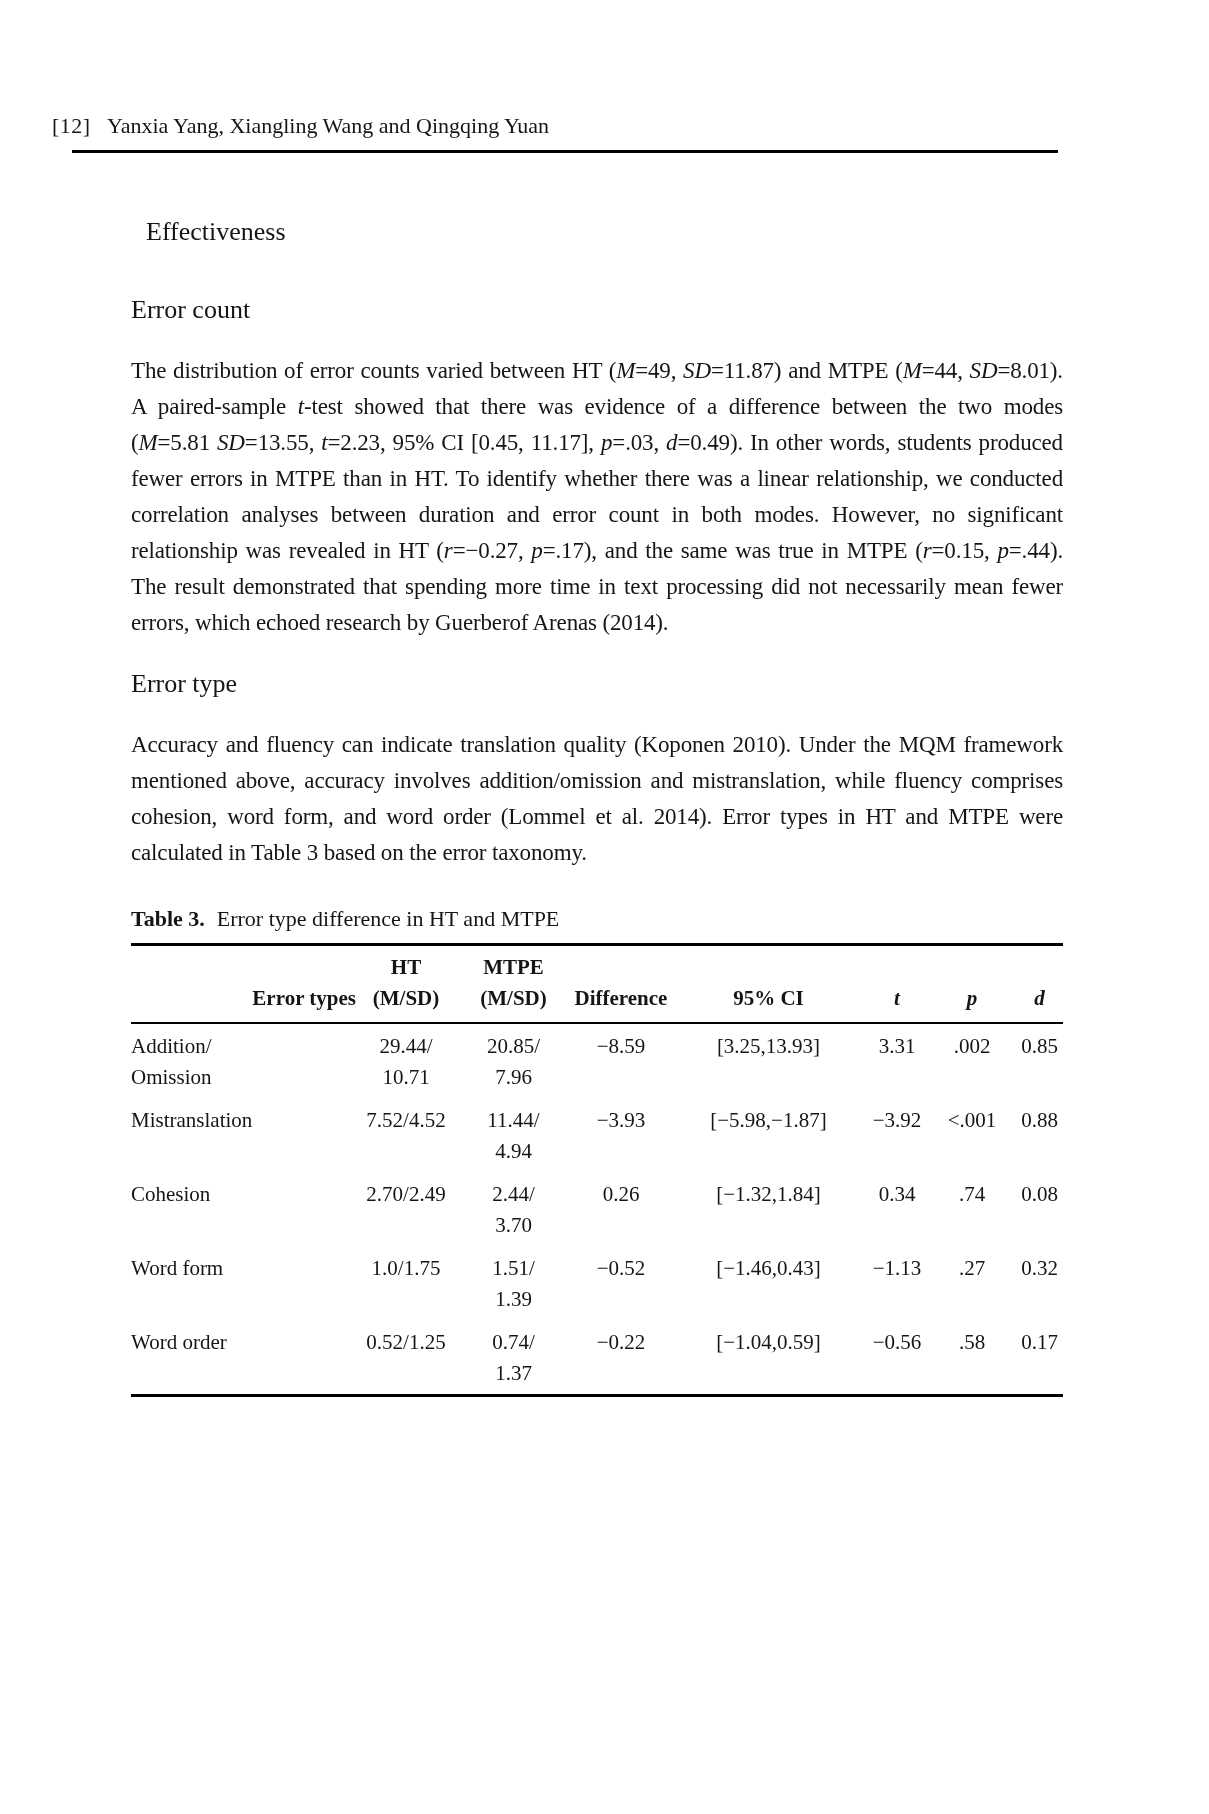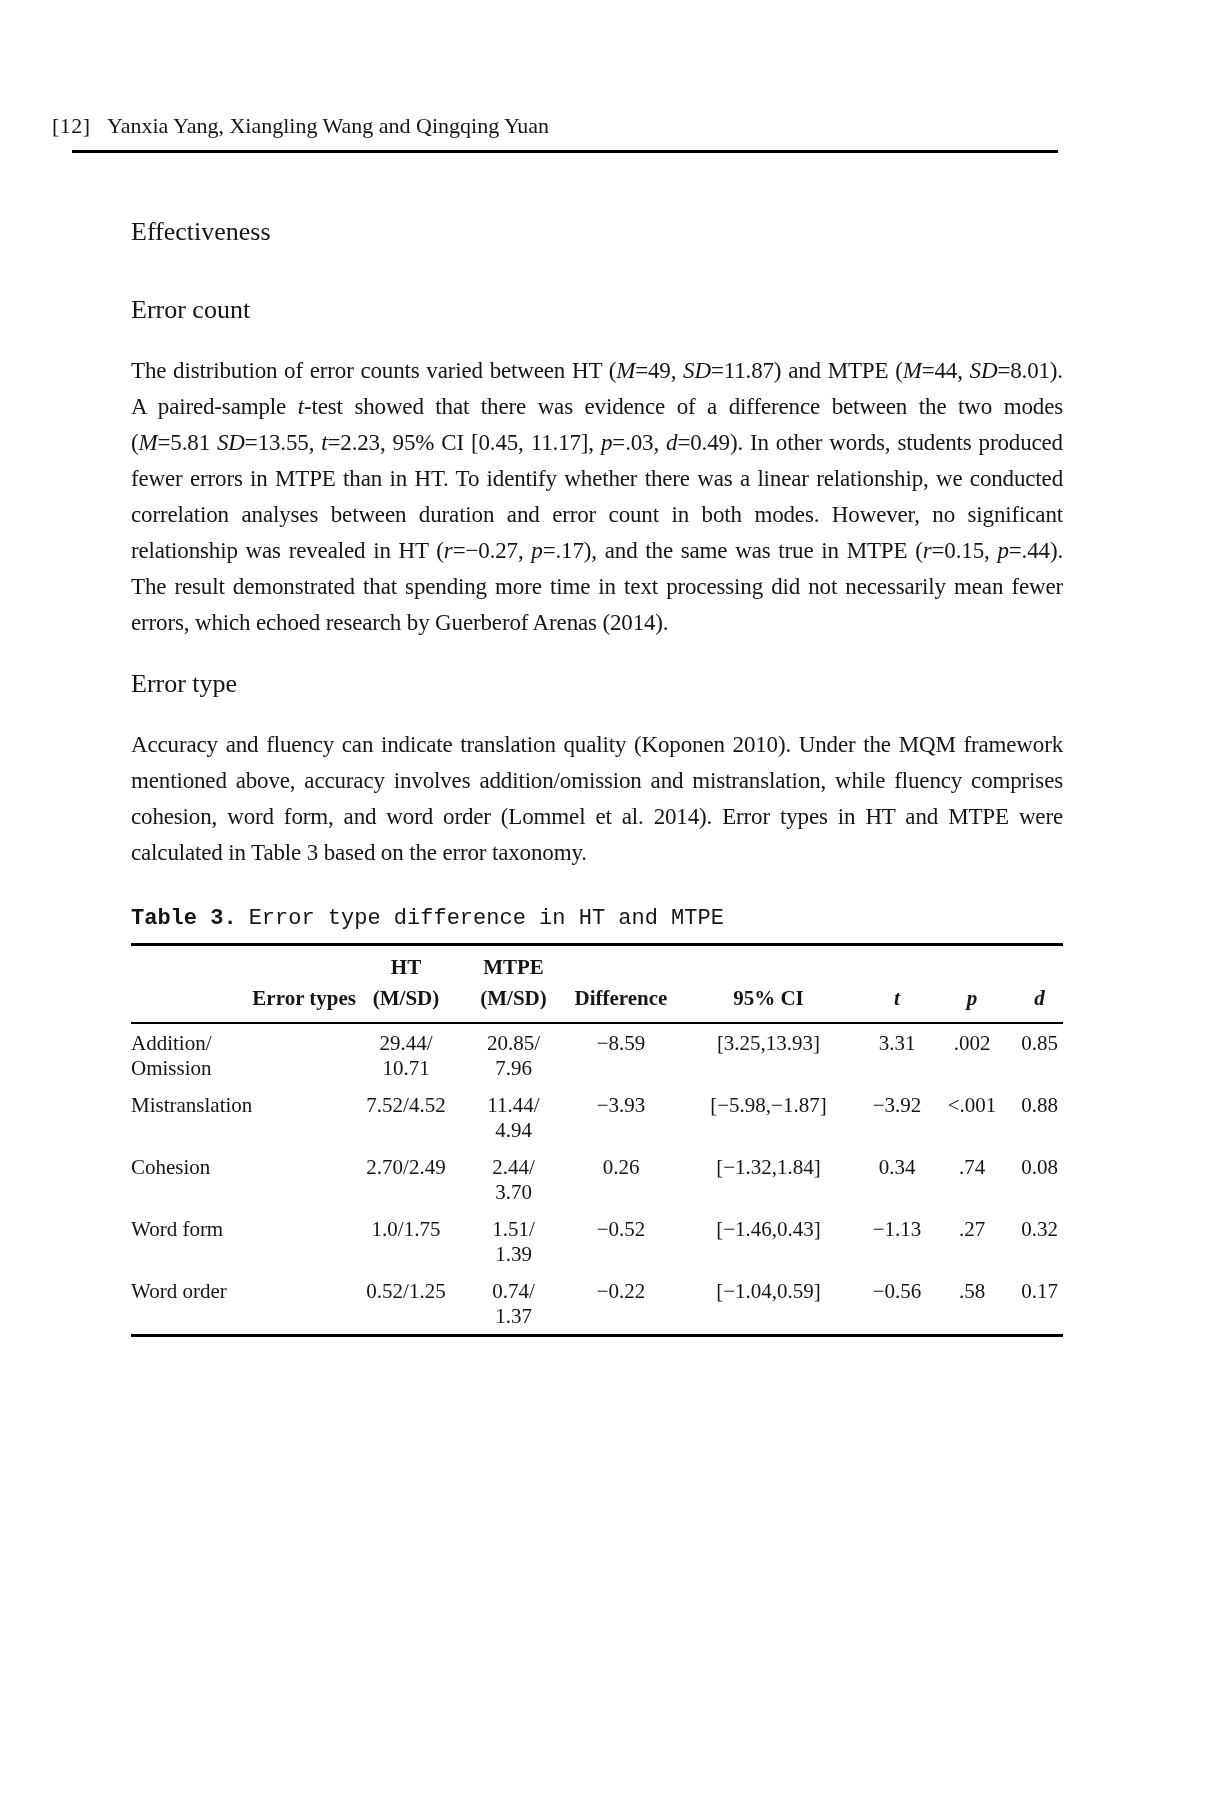--- a/index.html
+++ b/index.html
@@ -6,41 +6,41 @@
   body{
     width:1209px;height:1814px;background:#ffffff;color:#151515;
     font-family:"Liberation Serif",serif;overflow:hidden;
     -webkit-font-smoothing:antialiased;
   }
   .runhead{display:flex;align-items:baseline;padding:112px 0 0 52px;font-size:22px;line-height:28px;}
   .runhead .pagenum{display:inline-block;width:55px;letter-spacing:.5px;}
   .header-rule{margin:10px 0 0 72px;width:986px;height:3px;background:#000;}
   .content{margin-left:131px;width:932px;}
   .shead{font-weight:normal;font-size:26px;line-height:34px;margin:0;}
-  .m1{margin-top:62px;}
+  .m1{margin-top:62px;margin-left:15px;}
   .m2{margin-top:44px;}
   .m3{margin-top:26px;}
   .bodypara{font-size:23px;line-height:36px;text-align:justify;margin:26px 0 0 0;letter-spacing:-0.15px;}
   .bodypara i{font-style:italic;}
-  .caption{font-size:22px;line-height:30px;margin:33px 0 0 0;font-family:Liberation Mono, monospace;}
+  .caption{font-size:22px;line-height:30px;margin:33px 0 0 0;}
   .caption .cl{font-weight:bold;margin-right:12px;}
   table.datatable{
     margin-top:9px;width:932px;border-collapse:collapse;
     border-top:3px solid #000;border-bottom:3px solid #000;
     font-size:21px;table-layout:fixed;
   }
   table.datatable th{
     font-weight:bold;vertical-align:bottom;
     padding:6px 0 8px 0;line-height:31px;white-space:pre-line;
     border-bottom:2px solid #000;
   }
   table.datatable th:first-child{text-align:right;}
   table.datatable td{
     vertical-align:top;text-align:center;
-    padding:7px 0 5px 0;line-height:25px;white-space:pre-line;
+    padding:7px 0 5px 0;line-height:31px;white-space:pre-line;
   }
   table.datatable td:first-child{text-align:left;}
   .it{font-style:italic;}
 </style>
 </head>
 <body>
 
 <header class="runhead">
   <span class="pagenum">[12]</span>
   <span>Yanxia Yang, Xiangling Wang and Qingqing Yuan</span>

